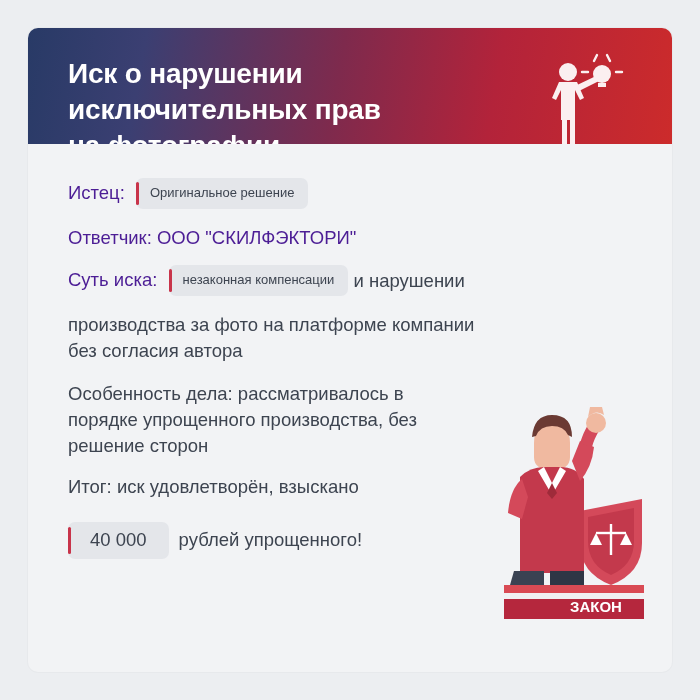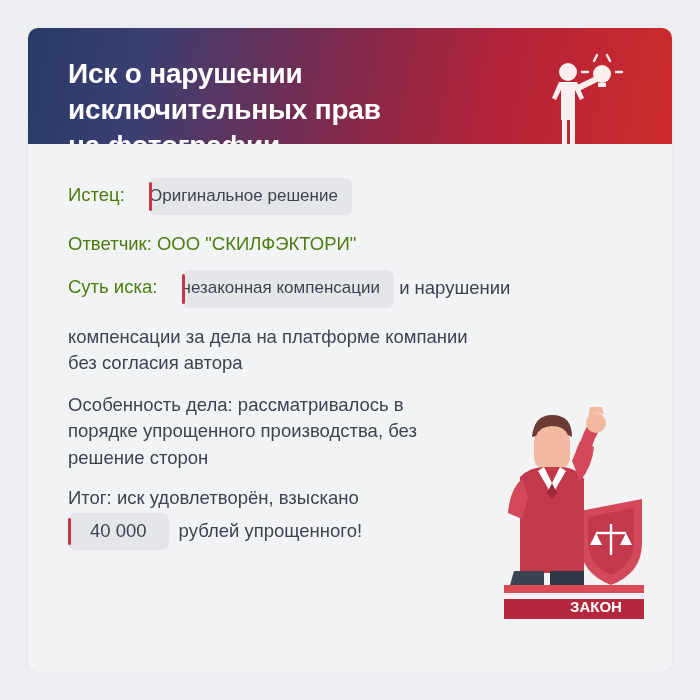--- a/index.html
+++ b/index.html
@@ -57,31 +57,31 @@
   }
   .row {
     position: relative;
     margin-bottom: 16px;
     font-size: 18.5px;
     color: #3d4450;
     line-height: 1.42;
   }
   .row.tight { margin-bottom: 13px; }
   .label {
-    color: #4d7c0f;
+    color: #4c1d95;
   }
   .chip {
     display: inline-block;
     background: #e4e6ea;
     border-radius: 7px;
-    padding: 6px 14px 7px 0;
-    margin-left: 19px;
-    position: relative;
-    color: #3d4450;
-    font-size: 17px;
+    padding: 6px 14px 7px 14px;
+    margin-left: 6px;
+    position: relative;
+    color: #3d4450;
+    font-size: 13px;
     vertical-align: middle;
   }
   .chip::before {
     content: "";
     position: absolute;
     left: 0;
     top: 4px;
     bottom: 4px;
     width: 3px;
     border-radius: 3px;
@@ -121,21 +121,21 @@
     color: #3d4450;
     font-size: 18.5px;
     vertical-align: middle;
   }
   .result-line {
     margin-top: 6px;
     font-size: 18.5px;
     color: #3d4450;
   }
   .final-line {
-    margin-top: 4px;
+    margin-top: 24px;
     display: flex;
     align-items: center;
   }
   .hero {
     position: absolute;
     right: 6px;
     bottom: 0;
     width: 190px;
     height: 235px;
   }
@@ -175,21 +175,21 @@
     <div class="row tight">
       <span class="label">Ответчик: ООО "СКИЛФЭКТОРИ"</span>
     </div>
 
     <div class="row">
       <span class="label">Суть иска:</span>
       <span class="chip">незаконная компенсации</span>
       <span class="inline-after">и нарушении</span>
     </div>
 
-    <div class="para">компенсации за дела на платформе компании
+    <div class="para">производства за фото на платформе компании
 без согласия автора</div>
 
     <div class="para para-narrow">Особенность дела: рассматривалось в
 порядке упрощенного производства, без
 решение сторон</div>
 
     <div class="result-line">Итог: иск удовлетворён, взыскано</div>
 
     <div class="final-line">
       <span class="chip-sm">40 000</span>

